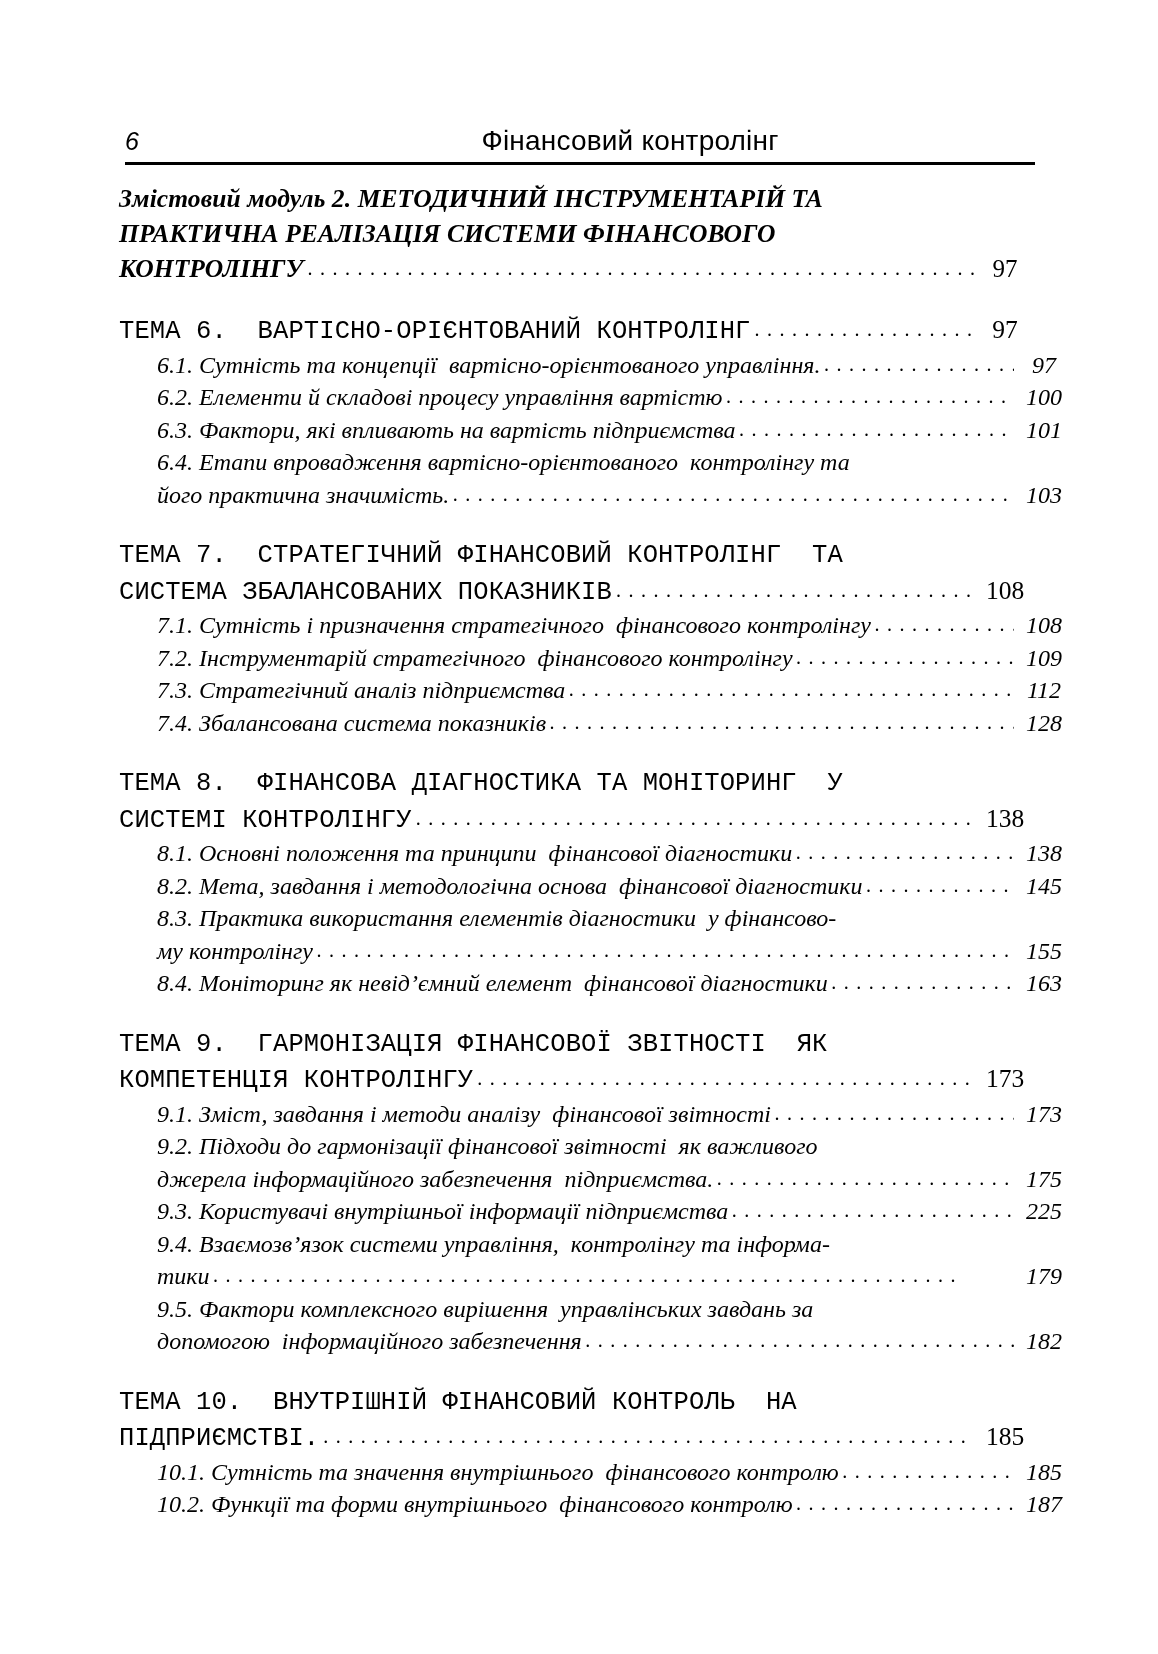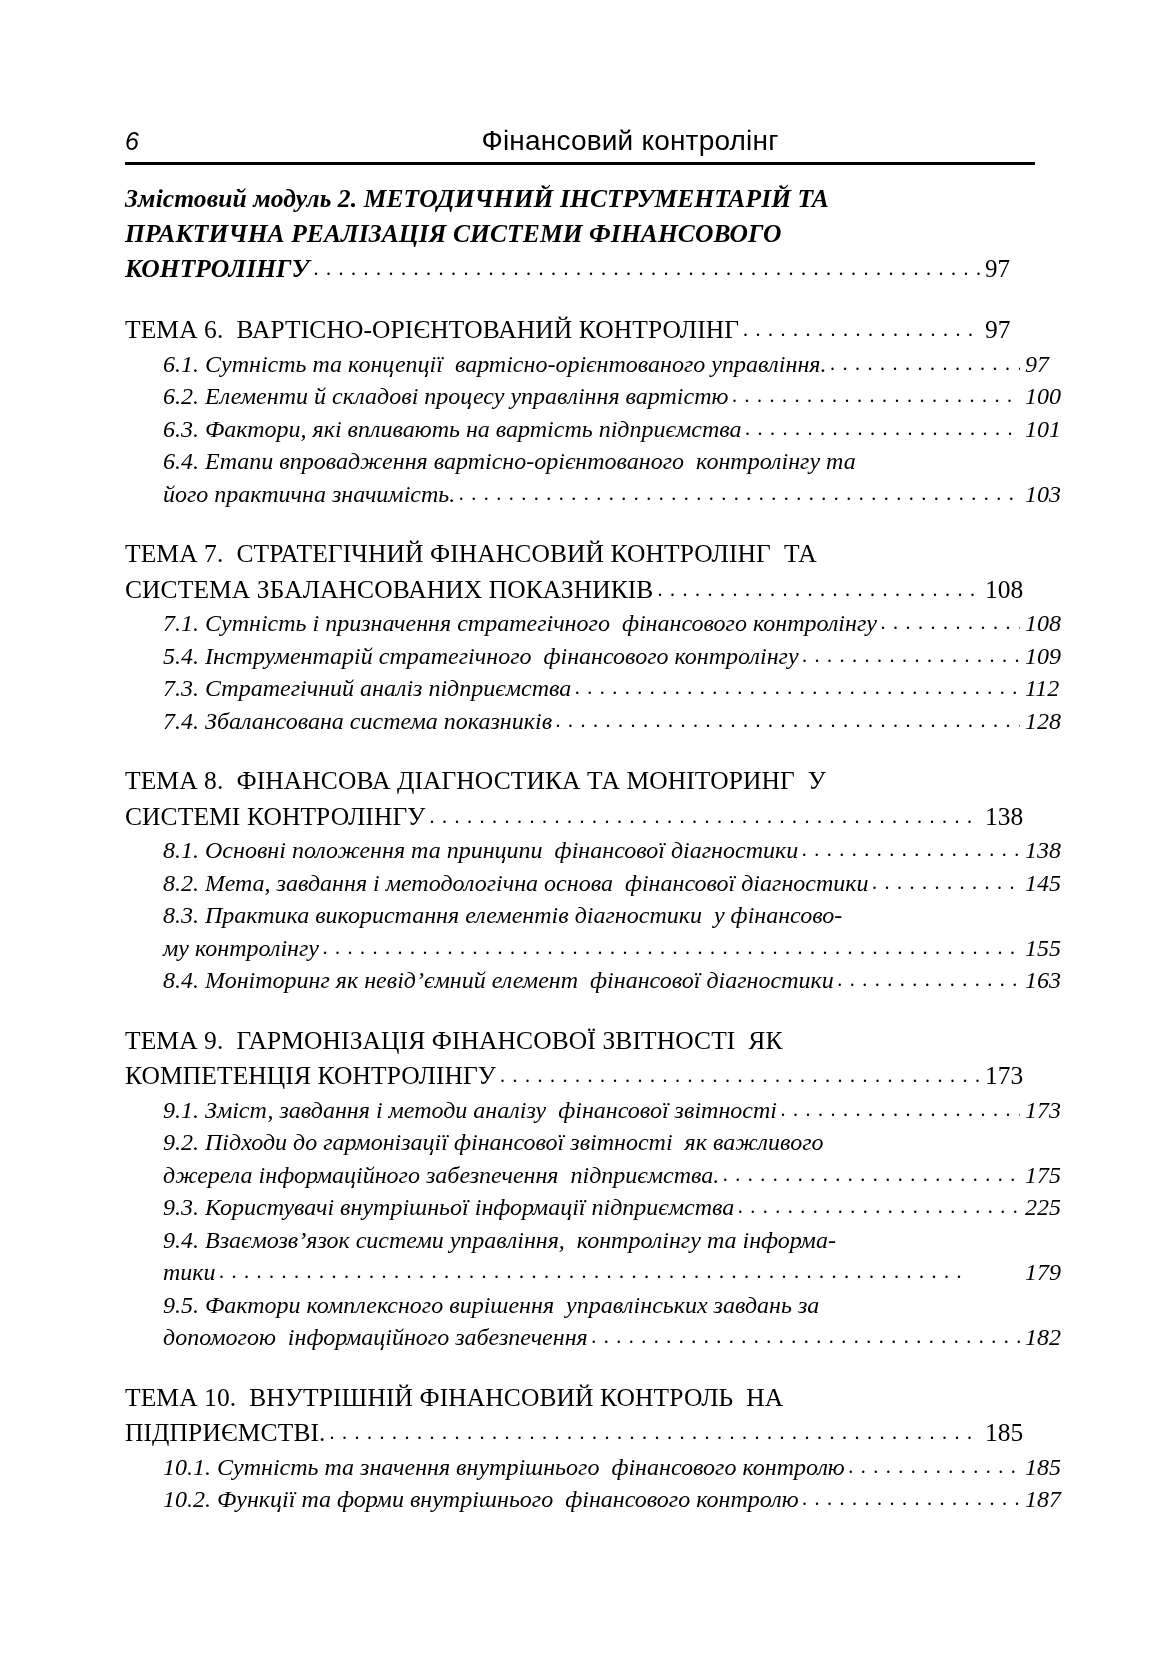--- a/index.html
+++ b/index.html
@@ -59,21 +59,21 @@
     left: 125px;
     top: 162px;
     width: 910px;
     height: 3px;
     background: #000;
   }
 
   
   .toc {
     position: absolute;
-    left: 125px;
+    left: 119px;
     top: 182px;
     width: 912px;
   }
 
   .block {
     margin-bottom: 26px;
   }
 
   
   .line {
@@ -92,21 +92,21 @@
     white-space: nowrap;
     min-width: 10px;
     margin: 0 5px 0 4px;
     font-size: 20px;
     letter-spacing: 7.5px;
     color: #000;
     transform: translateY(-2px);
   }
   .line .pageno {
     flex: 0 0 auto;
-    text-align: left;
+    text-align: center;
     min-width: 52px;
     white-space: pre;
   }
   
   .line.cont .leaders { visibility: hidden; }
   .line.cont .pageno { visibility: hidden; }
 
   
   .module {
     font-weight: bold;
@@ -116,21 +116,21 @@
   }
   .module .label { letter-spacing: 0.1px; }
   .module .pageno { font-style: normal; font-weight: normal; font-size: 25px; }
   .module .leaders { font-style: normal; font-weight: normal; }
 
   
   .tema {
     font-size: 25.5px;
     line-height: 34.5px;
   }
-  .tema .label { letter-spacing: 0.1px; }
+  .tema .label { letter-spacing: 0.1px; font-family: Liberation Mono, monospace; }
 
   
   .sub {
     font-size: 24px;
     line-height: 31.5px;
     padding-left: 38px;
     font-style: italic;
   }
   .sub .pageno { min-width: 50px; }
 </style>
@@ -205,21 +205,21 @@
           <span class="label">СИСТЕМА ЗБАЛАНСОВАНИХ ПОКАЗНИКІВ</span>
           <span class="leaders">............................................................</span>
           <span class="pageno">108</span>
         </div>
         <div class="line sub">
           <span class="label">7.1. Сутність і призначення стратегічного  фінансового контролінгу</span>
           <span class="leaders">............................................................</span>
           <span class="pageno">108</span>
         </div>
         <div class="line sub">
-          <span class="label">5.4. Інструментарій стратегічного  фінансового контролінгу</span>
+          <span class="label">7.2. Інструментарій стратегічного  фінансового контролінгу</span>
           <span class="leaders">............................................................</span>
           <span class="pageno">109</span>
         </div>
         <div class="line sub">
           <span class="label">7.3. Стратегічний аналіз підприємства</span>
           <span class="leaders">............................................................</span>
           <span class="pageno">112</span>
         </div>
         <div class="line sub">
           <span class="label">7.4. Збалансована система показників</span>

